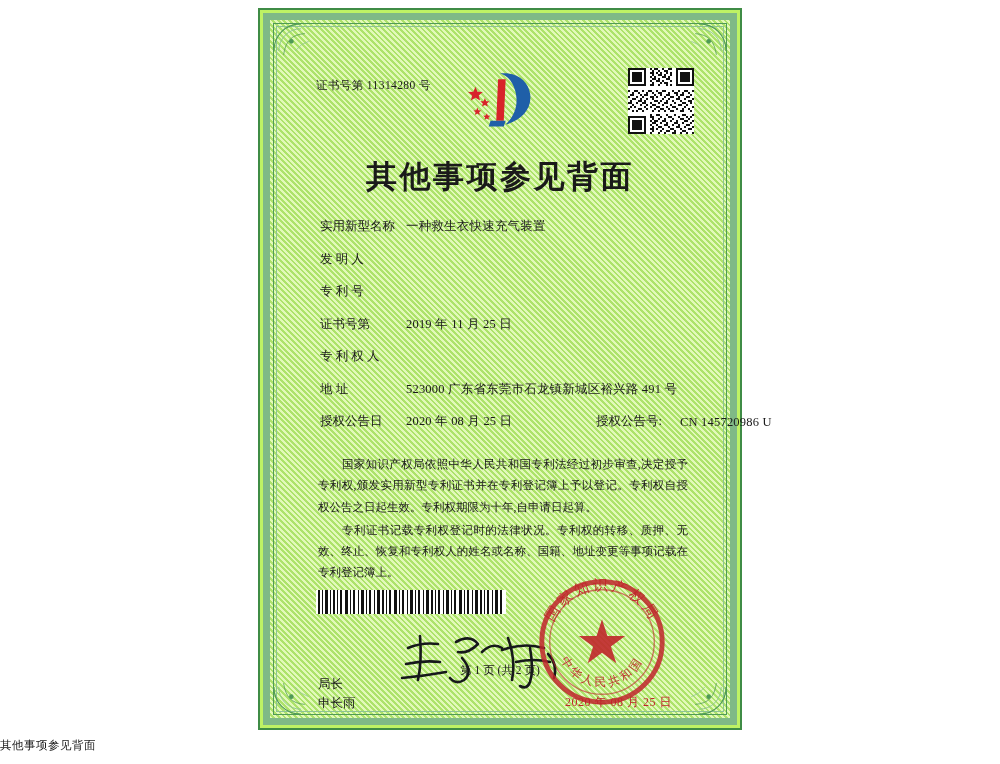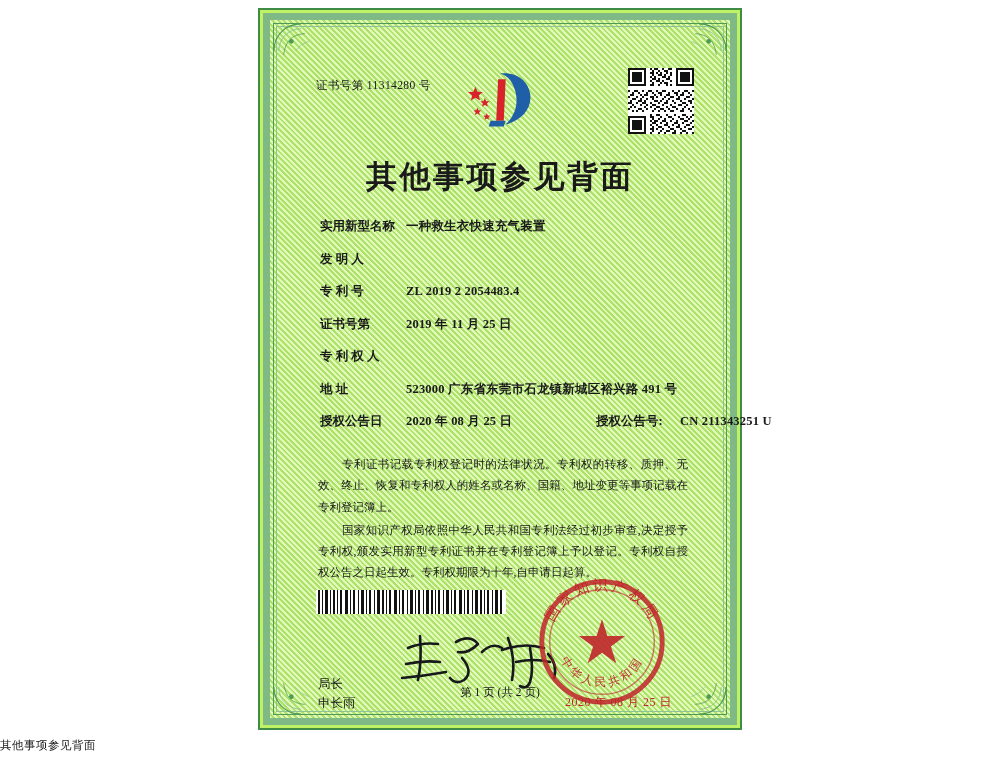--- a/index.html
+++ b/index.html
@@ -111,25 +111,24 @@
 
   
   .fields {
     position: absolute;
     left: 40px;
     right: 32px;
     top: 188px;
   }
   .field-row {
     display: flex;
-    align-items: center;
+    align-items: flex-end;
     margin-bottom: 15.5px;
     font-size: 12.5px;
     white-space: nowrap;
-    font-weight: bold;
   }
   .field-label {
     width: 86px;
     flex: 0 0 86px;
     letter-spacing: 0px;
   }
   .field-value {
     flex: 1 1 auto;
     letter-spacing: 0.2px;
   }
@@ -199,21 +198,21 @@
     font-size: 12px;
     color: #c0262b;
     letter-spacing: 0.5px;
     white-space: nowrap;
   }
 
   
   .page-footer {
     position: absolute;
     left: 0; right: 0;
-    bottom: 8px;
+    bottom: 30px;
     text-align: center;
     font-size: 11.5px;
   }
 
   .outside-note {
     position: absolute;
     left: 0;
     right: 0;
     top: 738px;
     text-align: left;
@@ -494,49 +493,48 @@
         <div class="field-label">实用新型名称</div>
         <div class="field-value">一种救生衣快速充气装置</div>
       </div>
 
       <div class="field-row">
         <div class="field-label">发 明 人</div>
       </div>
 
       <div class="field-row">
         <div class="field-label">专 利 号</div>
-        <div class="field-value">ZL 2019 2 2054483.4</div>
       </div>
 
       <div class="field-row">
         <div class="field-label">证书号第</div>
         <div class="field-value">2019 年 11 月 25 日</div>
       </div>
 
       <div class="field-row">
         <div class="field-label">专 利 权 人</div>
       </div>
 
       <div class="field-row">
         <div class="field-label">地        址</div>
         <div class="field-value">523000  广东省东莞市石龙镇新城区裕兴路 491 号</div>
       </div>
 
       <div class="field-row dual">
         <div class="field-label">授权公告日</div>
         <div class="field-value">2020 年 08 月 25 日</div>
         <div class="field-label2">授权公告号:</div>
-        <div class="field-value">CN 211343251 U</div>
+        <div class="field-value">CN 145720986 U</div>
       </div>
 
     </div>
 
     <div class="paragraphs">
+      <p>国家知识产权局依照中华人民共和国专利法经过初步审查,决定授予专利权,颁发实用新型专利证书并在专利登记簿上予以登记。专利权自授权公告之日起生效。专利权期限为十年,自申请日起算。</p>
       <p>专利证书记载专利权登记时的法律状况。专利权的转移、质押、无效、终止、恢复和专利权人的姓名或名称、国籍、地址变更等事项记载在专利登记簿上。</p>
-      <p>国家知识产权局依照中华人民共和国专利法经过初步审查,决定授予专利权,颁发实用新型专利证书并在专利登记簿上予以登记。专利权自授权公告之日起生效。专利权期限为十年,自申请日起算。</p>
     </div>
 
     <svg class="barcode" viewBox="0 0 190 24" shape-rendering="crispEdges">
       <rect width="190" height="24" fill="#ffffff"></rect>
       <g fill="#111111">
         <rect x="2" y="0" width="2" height="24"></rect>
           <rect x="6" y="0" width="1" height="24"></rect>
           <rect x="9" y="0" width="3" height="24"></rect>
         <rect x="14" y="0" width="1" height="24"></rect>
           <rect x="17" y="0" width="2" height="24"></rect>

